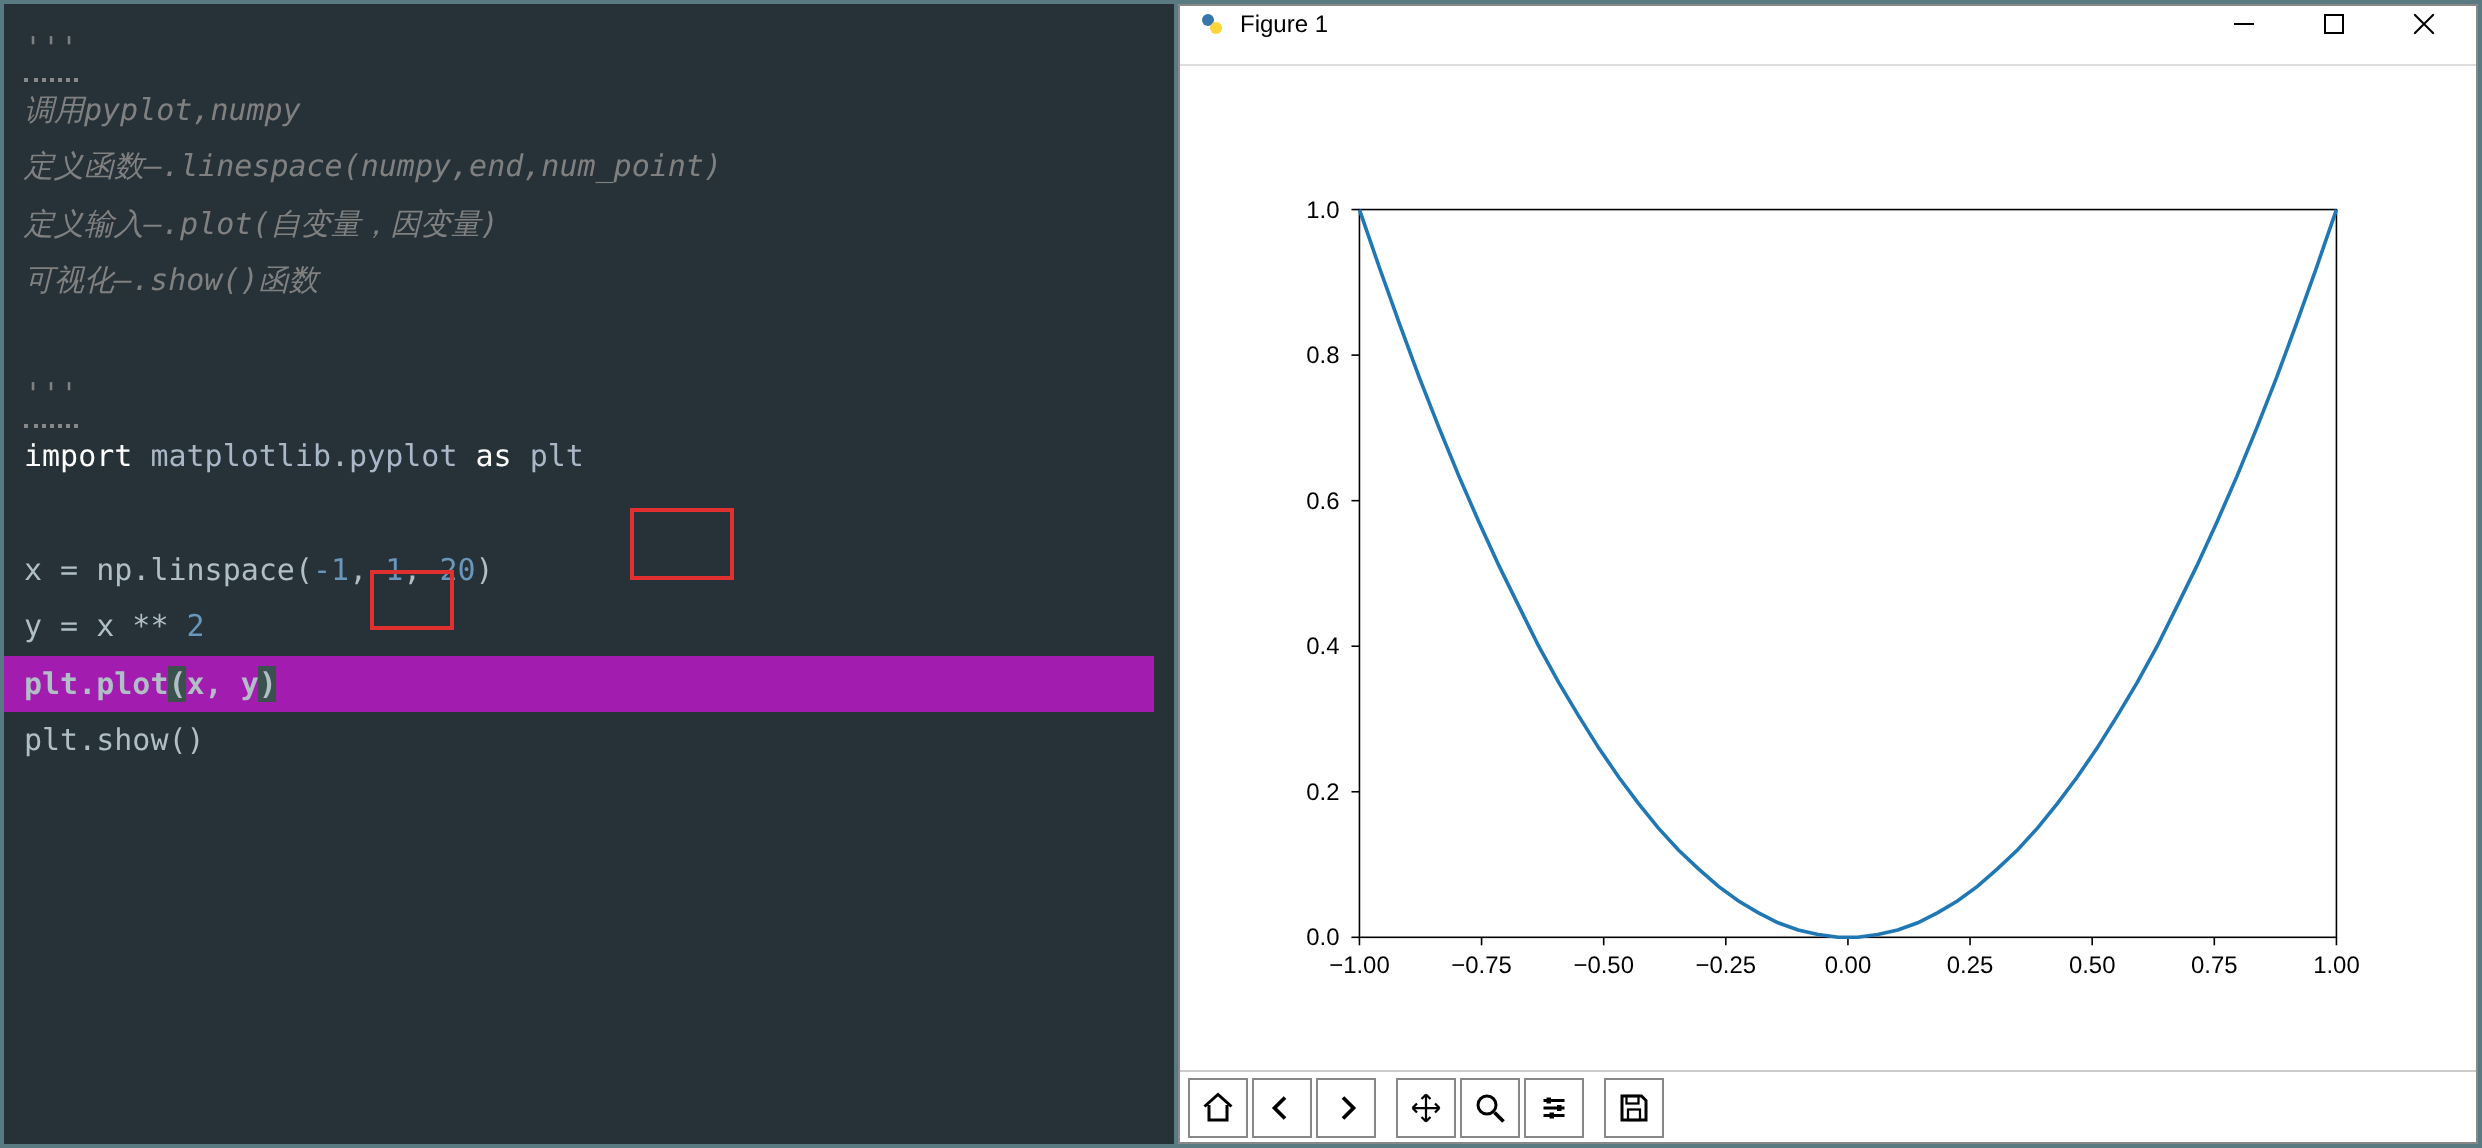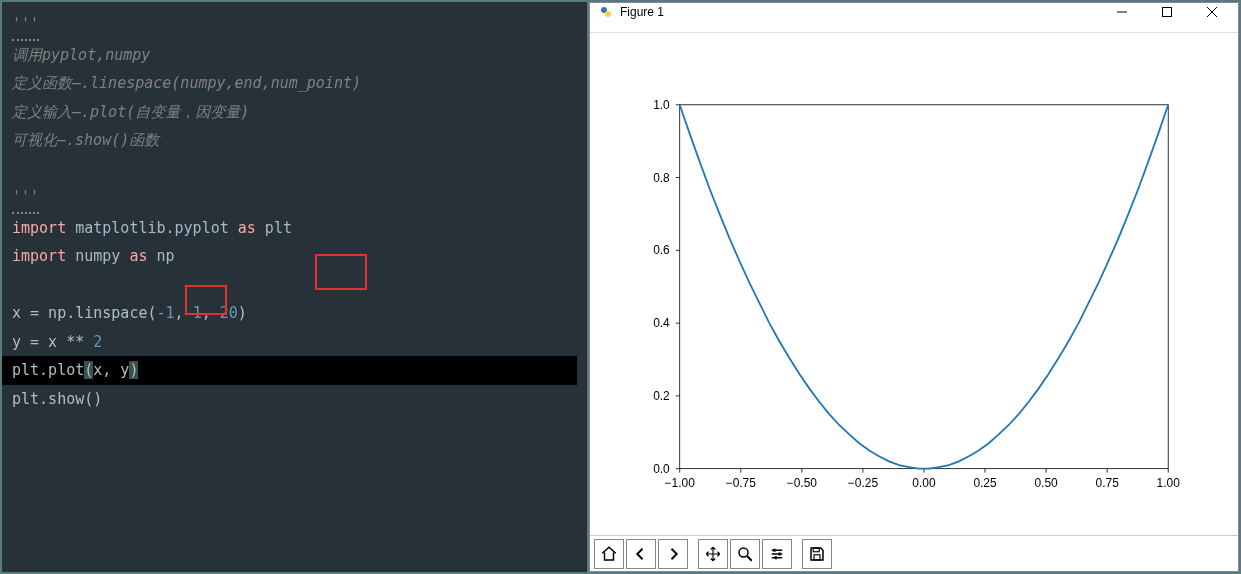--- a/index.html
+++ b/index.html
@@ -19,25 +19,25 @@
   color: #c0c0c0;
   font-size: 15px;
   line-height: 1.9;
   position: relative;
   border-right: 2px solid #5a7a82;
 }
 .codeline { white-space: pre; font-family: Consolas, monospace; }
 .comment { color: #808080; font-style: italic; }
 .comment .underline { }
 .squiggle { border-bottom: 2px dotted #888; display: inline-block; }
-.keyword { color: #fca5a5; }
+.keyword { color: #ffffff; }
 .ident { color: #a9b7c6; text-align: right; }
 .white { color: #b0bec5; }
 .number { color: #6897bb; }
-.currentline { background: #000000; display: block; margin-left: -10px; padding-left: 10px; }
+.currentline { background: #a21caf; display: block; margin-left: -10px; padding-left: 10px; font-weight: bold; }
 .cursor-bracket { background: #3b514d; }
 .highlight-box { position: absolute; border: 2px solid #e03030; pointer-events: none; }
 
 .figwin {
   width: 650px;
   background: #f0f0f0;
   display: flex;
   flex-direction: column;
   border: 1px solid #888;
 }
@@ -94,21 +94,20 @@
 
 <div class="editor">
   <div class="codeline comment"><span class="squiggle">'''</span></div>
   <div class="codeline comment"><span>调用<span class="underline">pyplot</span>,<span class="underline">numpy</span></span></div>
   <div class="codeline comment"><span><span>定义函数—.</span><span class="underline">linespace</span><span>(numpy,end,num_point)</span></span></div>
   <div class="codeline comment"><span>定义输入—.plot(自变量，因变量)</span></div>
   <div class="codeline comment"><span>可视化—.show()函数</span></div>
   <div class="codeline">&nbsp;</div>
   <div class="codeline comment"><span class="squiggle">'''</span></div>
   <div class="codeline"><span class="keyword">import</span><span class="ident"> matplotlib.pyplot </span><span class="keyword">as</span><span class="ident"> plt</span></div>
-  <div class="codeline"><span class="keyword">import</span><span class="ident"> numpy </span><span class="keyword">as</span><span class="ident"> np</span></div>
   <div class="codeline">&nbsp;</div>
   <div class="codeline"><span class="white">x = np.linspace(</span><span class="number">-1</span><span class="white">, </span><span class="number">1</span><span class="white">, </span><span class="number">20</span><span class="white">)</span></div>
   <div class="codeline"><span class="white">y = x ** </span><span class="number">2</span></div>
   <div class="codeline currentline"><span class="white">plt.plot</span><span class="white cursor-bracket">(</span><span class="white">x, y</span><span class="white cursor-bracket">)</span></div>
   <div class="codeline"><span class="white">plt.show()</span></div>
 
   <div class="highlight-box" style="left:313px; top:252px; width:52px; height:36px;"></div>
   <div class="highlight-box" style="left:183px; top:283px; width:42px; height:30px;"></div>
 </div>
 

